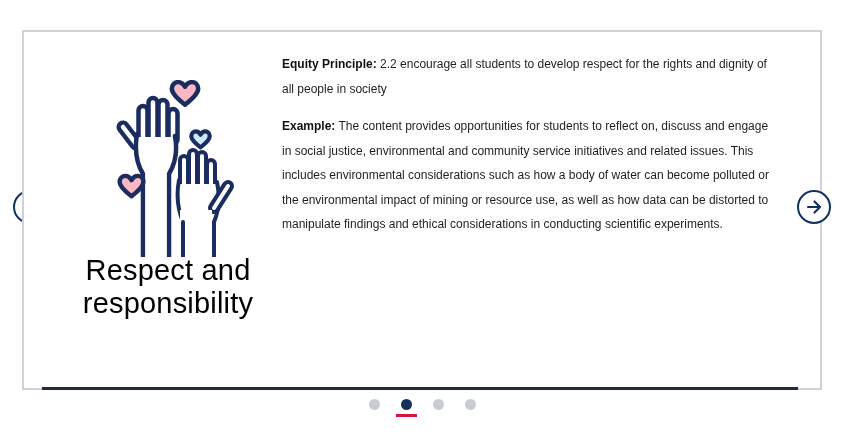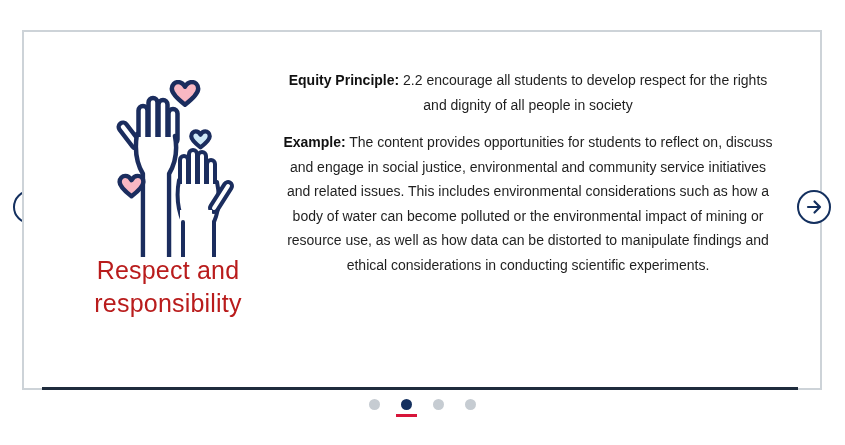--- a/index.html
+++ b/index.html
@@ -11,26 +11,26 @@
     position:absolute;left:22px;top:30px;width:800px;height:360px;
     border:2px solid #cdd3d8;background:#ffffff;box-sizing:border-box;
   }
   .card-bottom-line{
     position:absolute;left:18px;right:22px;bottom:-2px;height:3px;
     background:#1f2c3d;
   }
   .left-col-illustration{position:absolute;left:90px;top:48px;}
   .card-title{
     position:absolute;left:18px;top:222px;width:252px;
-    text-align:center;color:#b91c1c;font-size:25px;line-height:33px;
+    text-align:center;color:#000000;font-size:29px;line-height:33px;
     font-weight:500;letter-spacing:.2px;
   }
   .right-col{
-    position:absolute;left:258px;top:36px;width:492px;
-    color:#1f1f1f;font-size:14px;line-height:24.5px;text-align:center;
+    position:absolute;left:258px;top:20px;width:492px;
+    color:#1f1f1f;font-size:12px;line-height:24.5px;
   }
   .right-col p{margin:0 0 13px 0;}
   .right-col strong{font-weight:700;color:#111111;}
   .nav-btn{
     position:absolute;top:190px;width:34px;height:34px;border-radius:50%;
     background:#ffffff;border:2.5px solid #14305f;box-sizing:border-box;
     display:flex;align-items:center;justify-content:center;cursor:pointer;
     padding:0;
   }
   .nav-btn.prev{left:13px;}

